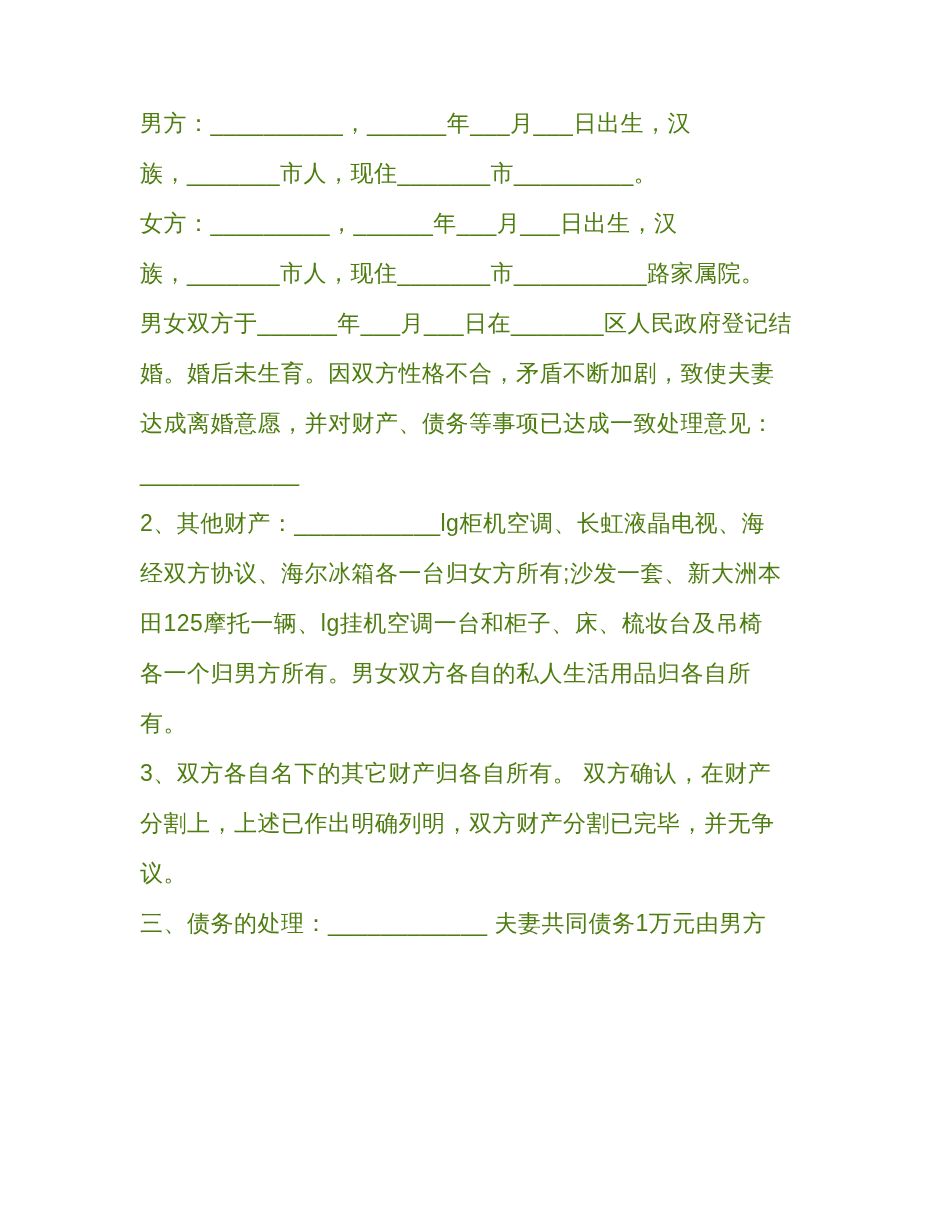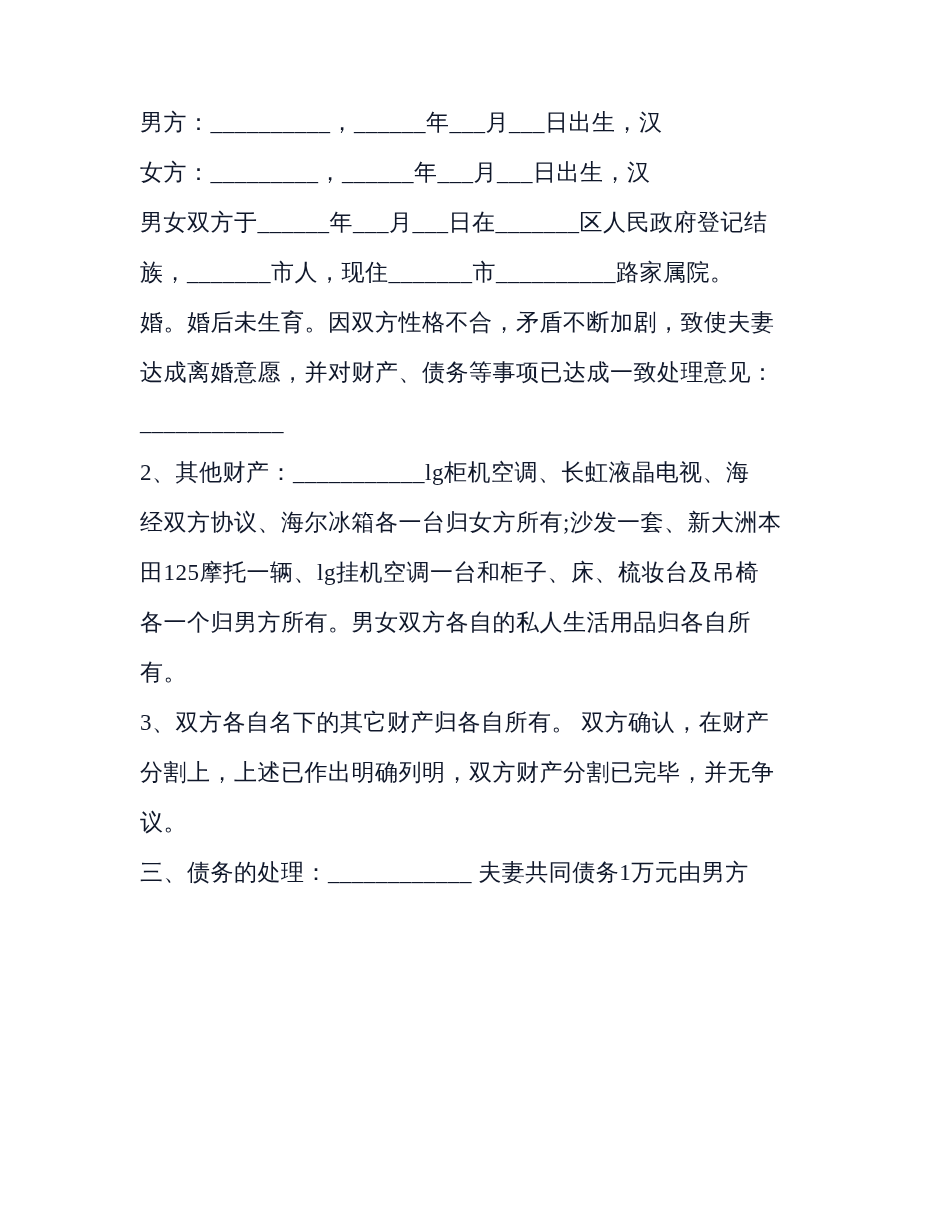--- a/index.html
+++ b/index.html
@@ -13,39 +13,40 @@
     width: 950px;
     height: 1229px;
     background: #ffffff;
     overflow: hidden;
   }
   .doc-body {
     position: absolute;
     top: 98px;
     left: 140px;
     width: 690px;
-    font-family: Liberation Serif, serif;
-    color: #0f172a;
+    font-family: Liberation Sans, sans-serif;
+    color: #4d7c0f;
     font-size: 23px;
   }
   .doc-line {
     line-height: 50px;
     white-space: pre-wrap;
     letter-spacing: 0.5px;
   }
 </style>
 </head>
 <body>
 
 <div class="page">
   <div class="doc-body">
     <div class="doc-line">男方：__________，______年___月___日出生，汉</div>
+    <div class="doc-line">族，_______市人，现住_______市_________。</div>
     <div class="doc-line">女方：_________，______年___月___日出生，汉</div>
+    <div class="doc-line">族，_______市人，现住_______市__________路家属院。</div>
     <div class="doc-line">男女双方于______年___月___日在_______区人民政府登记结</div>
-    <div class="doc-line">族，_______市人，现住_______市__________路家属院。</div>
     <div class="doc-line">婚。婚后未生育。因双方性格不合，矛盾不断加剧，致使夫妻</div>
     <div class="doc-line">达成离婚意愿，并对财产、债务等事项已达成一致处理意见：</div>
     <div class="doc-line">____________</div>
     <div class="doc-line">2、其他财产：___________lg柜机空调、长虹液晶电视、海</div>
     <div class="doc-line">经双方协议、海尔冰箱各一台归女方所有;沙发一套、新大洲本</div>
     <div class="doc-line">田125摩托一辆、lg挂机空调一台和柜子、床、梳妆台及吊椅</div>
     <div class="doc-line">各一个归男方所有。男女双方各自的私人生活用品归各自所</div>
     <div class="doc-line">有。</div>
     <div class="doc-line">3、双方各自名下的其它财产归各自所有。 双方确认，在财产</div>
     <div class="doc-line">分割上，上述已作出明确列明，双方财产分割已完毕，并无争</div>

